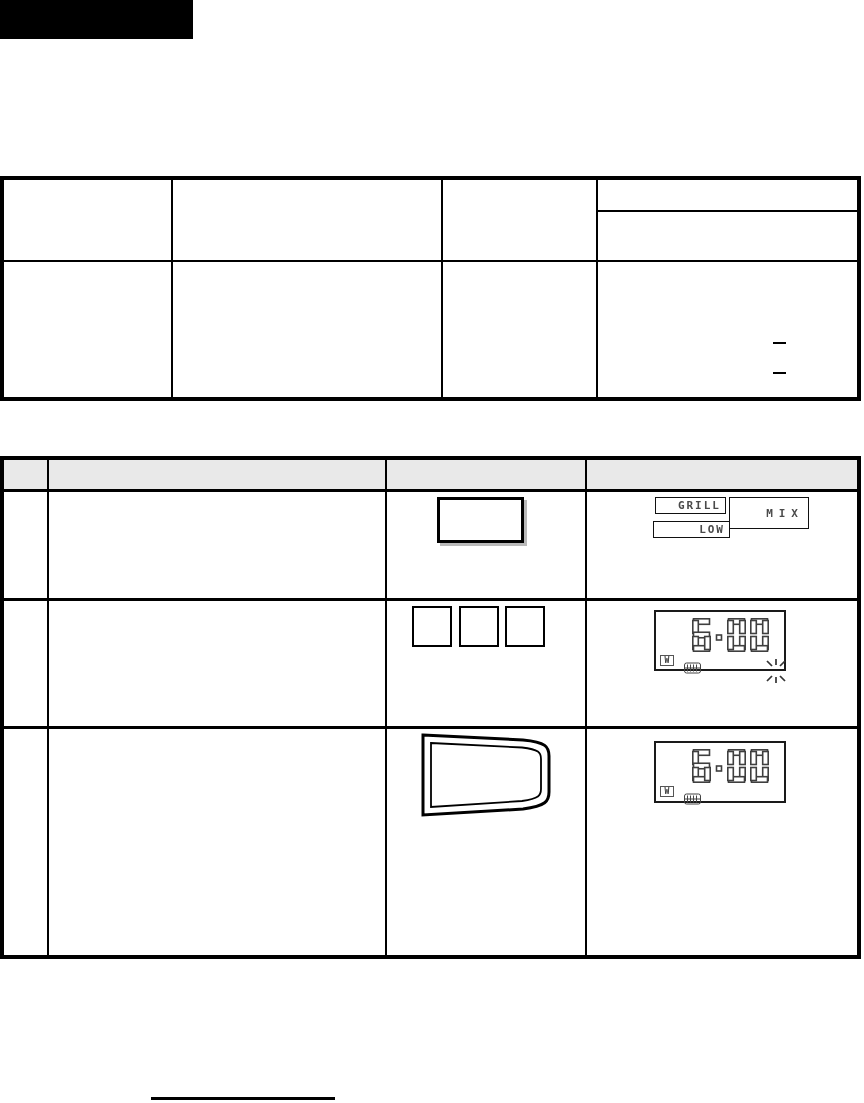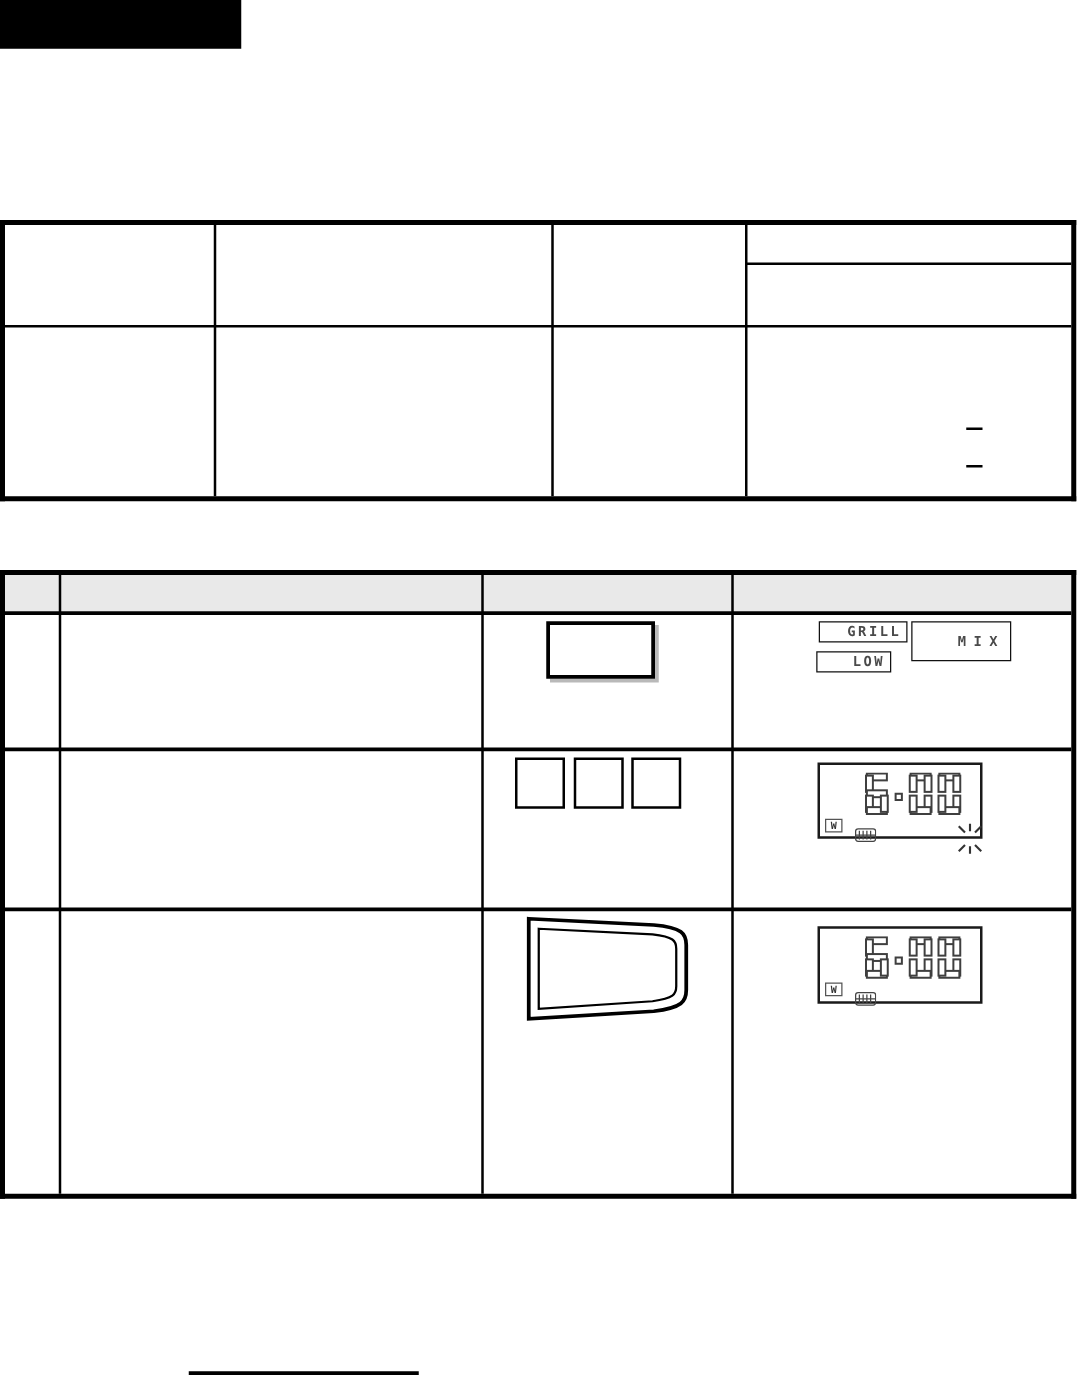--- a/index.html
+++ b/index.html
@@ -16,21 +16,21 @@
   
   .key-rect{left:437px;top:41px;width:87px;height:46px;border:3px solid #000;
             background:#fff;box-shadow:3px 3px 0 0 #b9b9b9;}
   .key-square{top:150px;width:40px;height:41px;border:2px solid #000;background:#fff;}
   
   .lcd-box{border:1px solid #111;background:#fff;color:#4a4a4a;
            font-family:"DejaVu Sans Mono",monospace;font-weight:bold;font-size:11px;
            display:flex;align-items:center;justify-content:flex-end;padding-right:4px;}
   .lcd-grill{left:655px;top:41px;width:71px;height:17px;letter-spacing:2px;}
   .lcd-mix{left:729px;top:41px;width:80px;height:32px;letter-spacing:6px;}
-  .lcd-low{left:653px;top:65px;width:60px;height:17px;letter-spacing:2px;}
+  .lcd-low{left:653px;top:65px;width:77px;height:17px;letter-spacing:2px;}
   
   .display{width:132px;border:2px solid #1a1a1a;background:#fff;overflow:visible;}
   .display .segsvg{position:absolute;left:36px;top:6px;}
   .watt-ind{position:absolute;left:4px;top:43px;width:14px;height:11px;border:1px solid #555;
             font-family:"DejaVu Sans Mono",monospace;font-weight:bold;font-size:8px;
             line-height:9px;text-align:center;color:#333;box-sizing:border-box;}
   .grill-ind{position:absolute;left:28px;top:50px;}
   .blink-ind{position:absolute;left:108px;top:42px;}
   .rule{left:151px;top:1097px;width:184px;height:3px;background:#000;}
   .vline,.hline,.bar{background:#000;}

